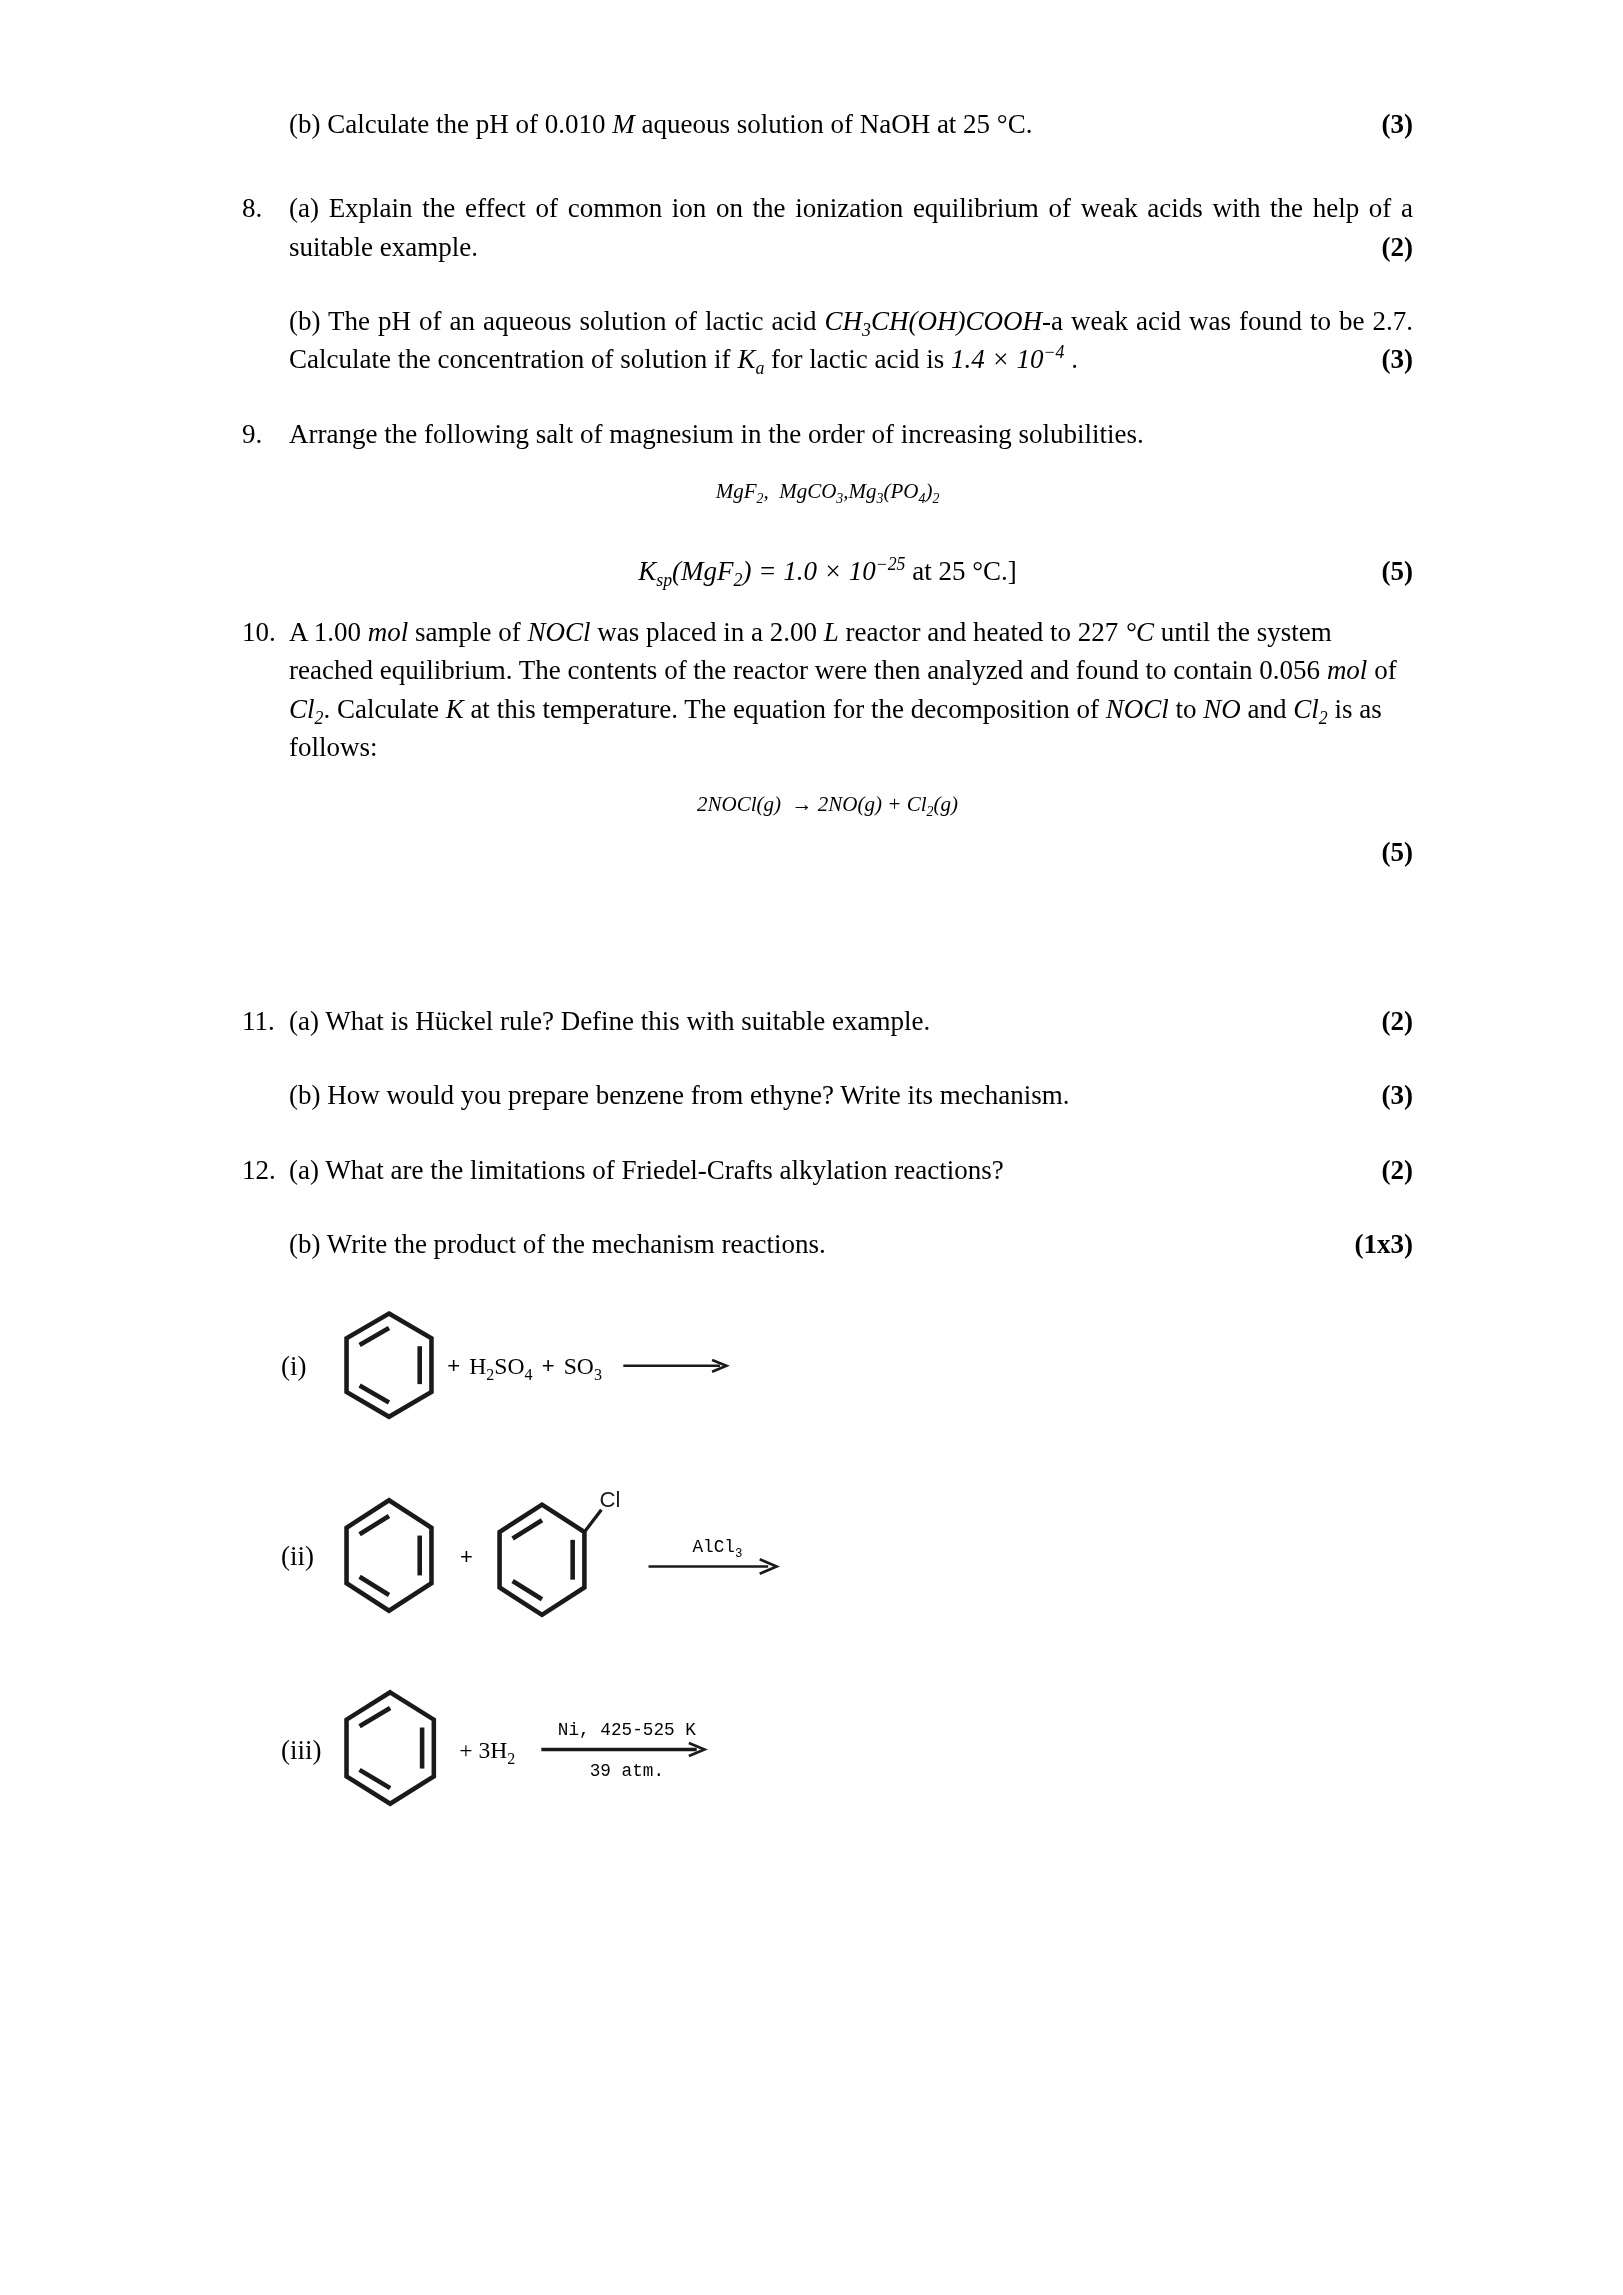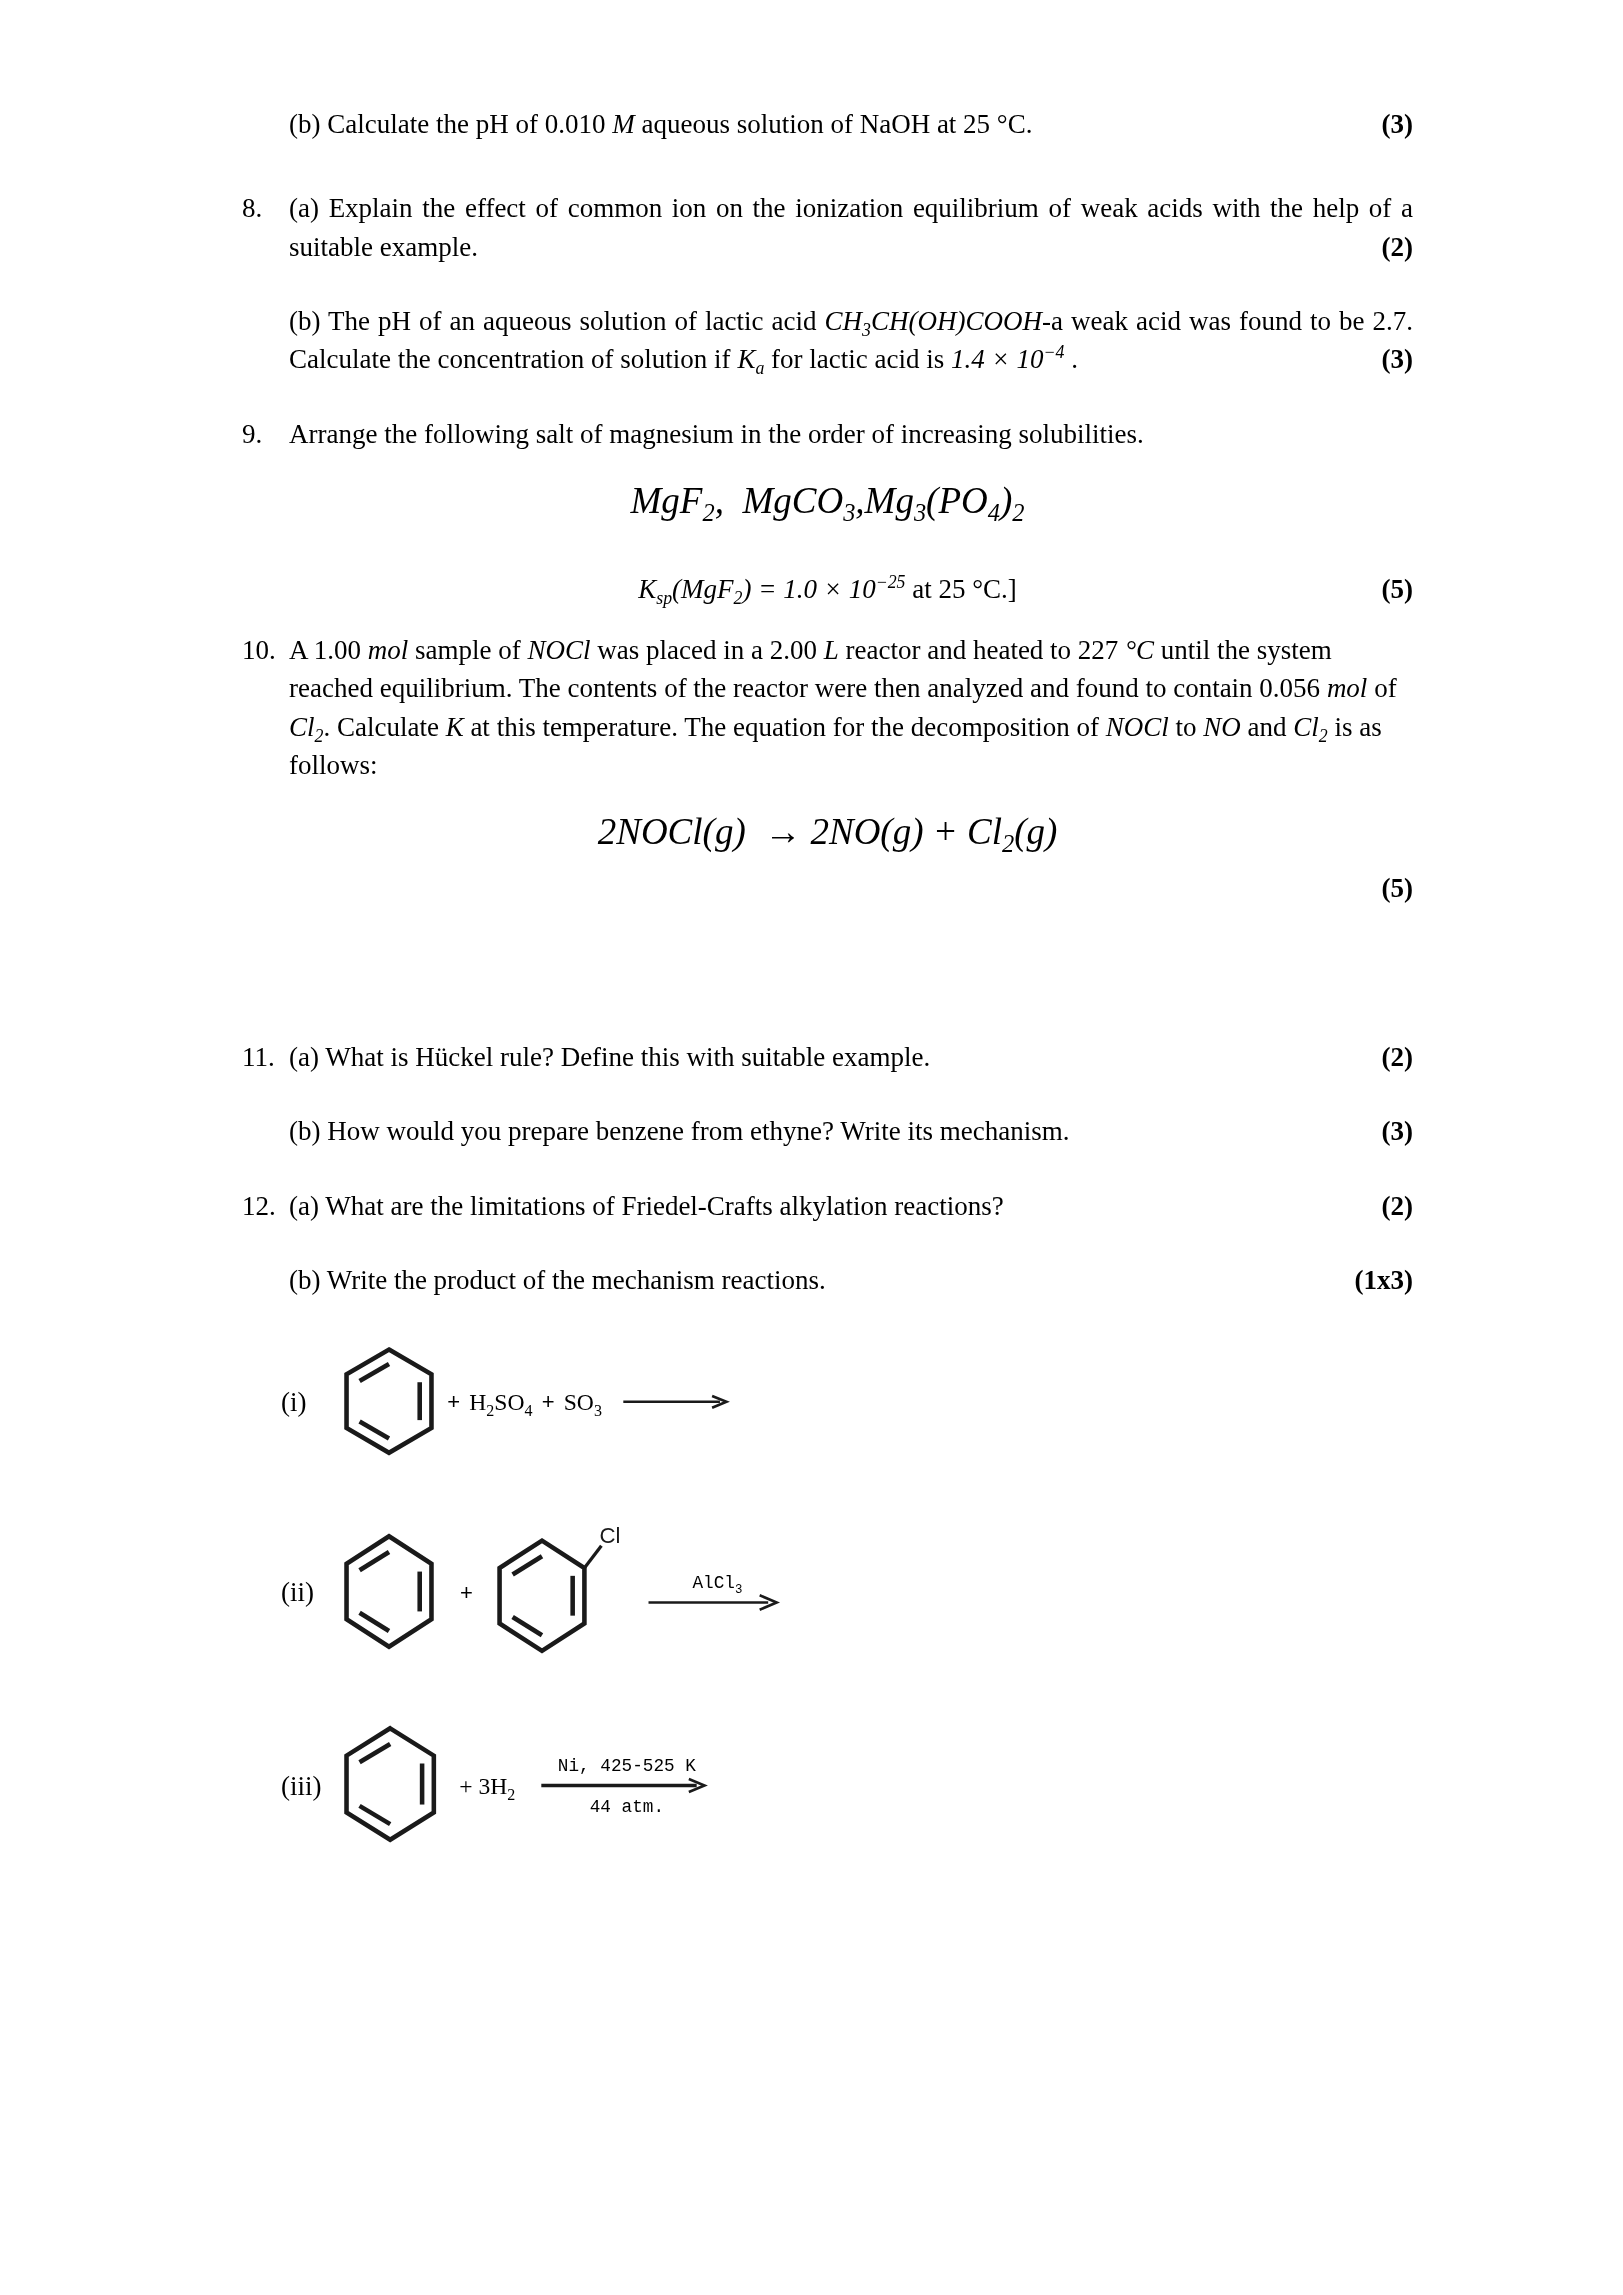--- a/index.html
+++ b/index.html
@@ -65,21 +65,21 @@
   }
   .mupright {
     font-style: normal;
   }
   sub, sup {
     font-size: 0.66em;
     line-height: 0;
   }
   .eq {
     text-align: center;
-    font-size: 37px;
+    font-size: 21px;
     font-style: italic;
     font-family: "Liberation Serif", "DejaVu Serif", serif;
   }
   .spacer-30 { height: 19.6px; }
   .spacer-40 { height: 26px; }
   .spacer-55 { height: 36px; }
   .spacer-70 { height: 46px; }
 
   .part-title {
     text-align: center;
@@ -337,19 +337,19 @@
         <line x1="126" y1="62" x2="126" y2="125" stroke="#1a1a1a" stroke-width="7"></line>
       </svg>
     </div>
     <div class="reagent" style="margin-left:18.3px;">+ 3H<sub>2</sub></div>
     <div class="arrow-cond" style="margin-left:23px; width:177px; flex:0 0 177px;">
       <div class="cond-top">Ni, 425-525 K</div>
       <svg width="173" height="17" viewBox="0 0 265 26" xmlns="http://www.w3.org/2000/svg">
         <line x1="2" y1="13" x2="240" y2="13" stroke="#1a1a1a" stroke-width="5"></line>
         <polyline points="228,3 252,13 228,23" fill="none" stroke="#1a1a1a" stroke-width="4"></polyline>
       </svg>
-      <div class="cond-bottom">44 atm.</div>
+      <div class="cond-bottom">39 atm.</div>
     </div>
   </div>
 
  </div>
 </div>
 
 
 </body></html>

